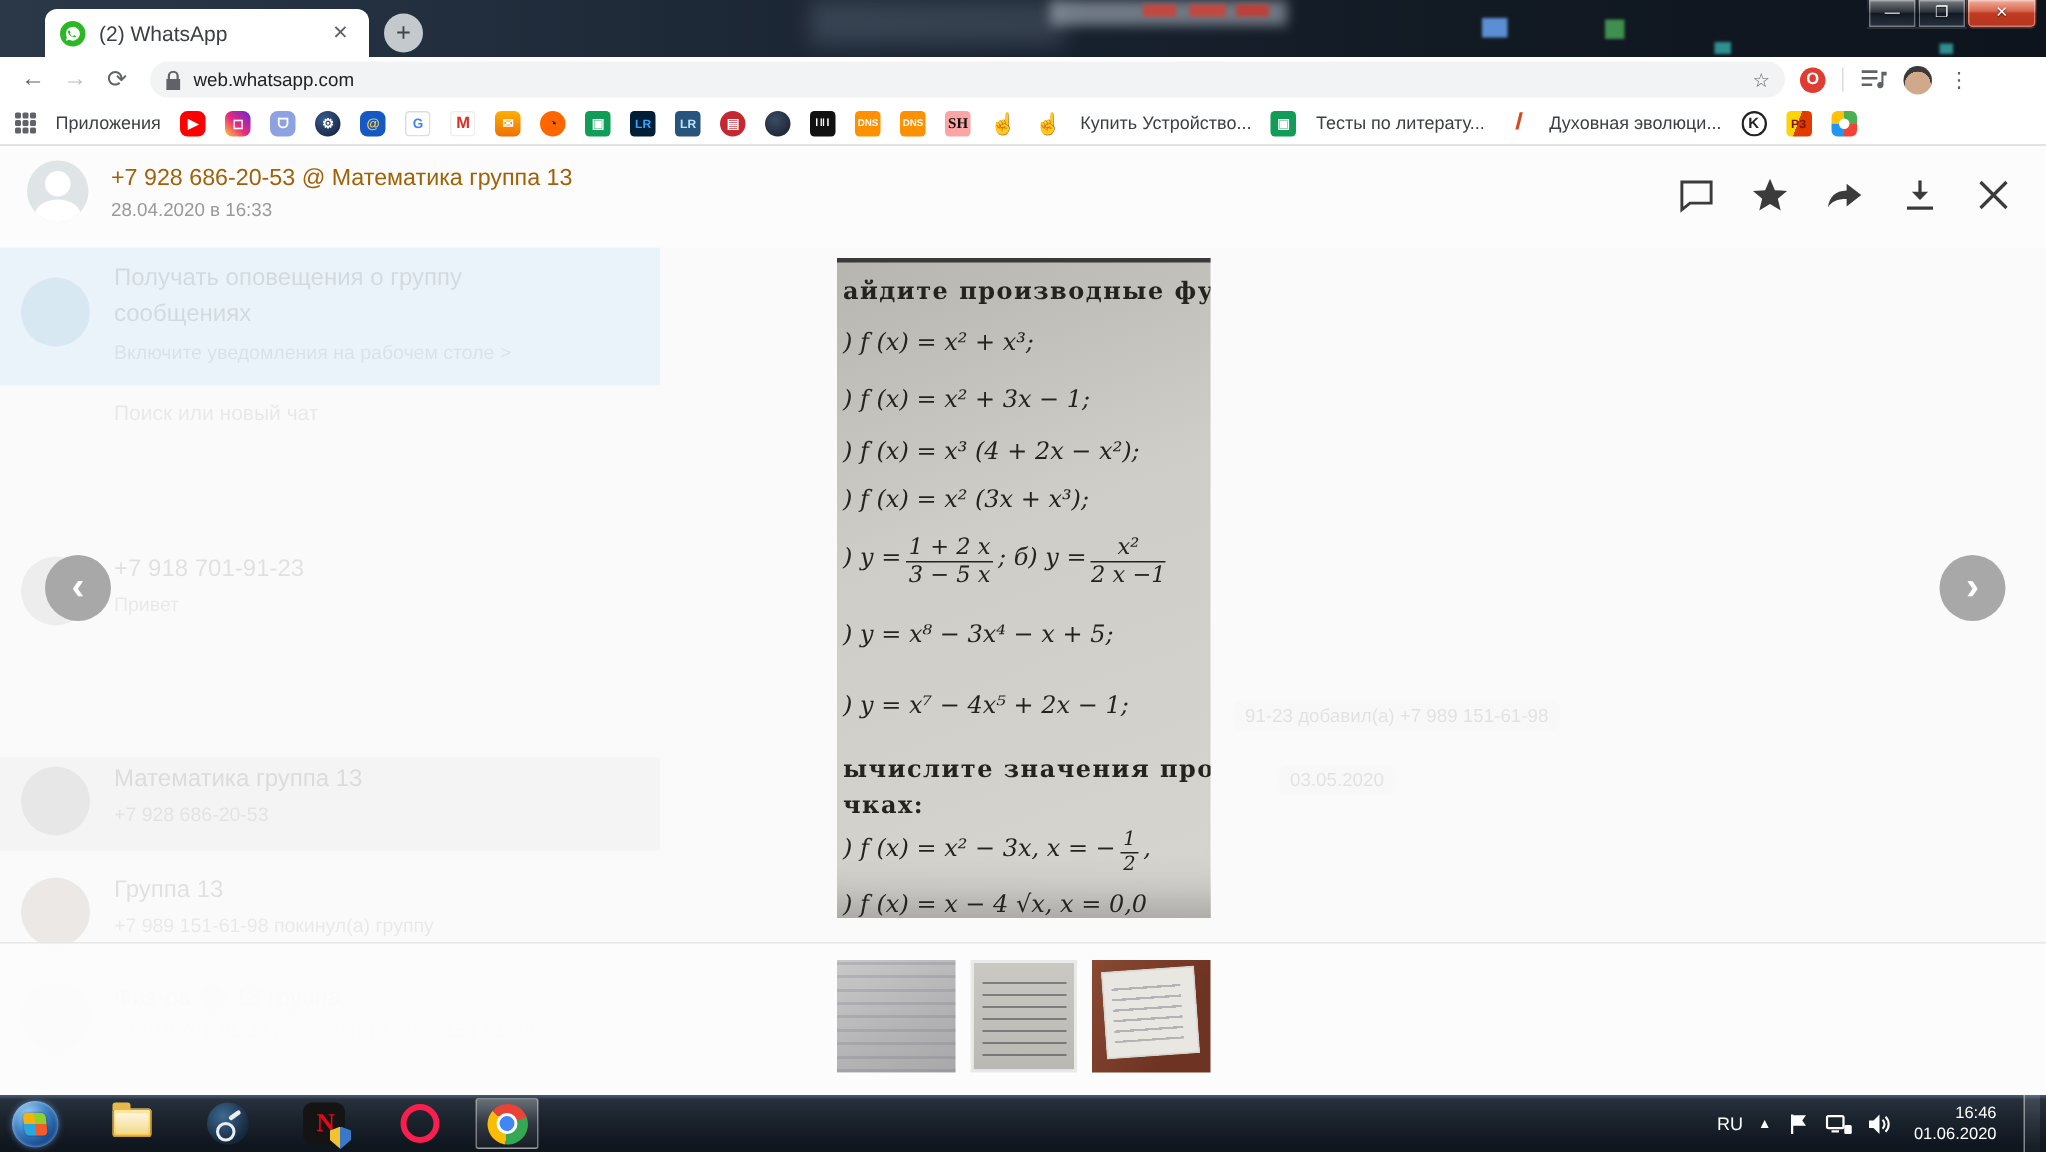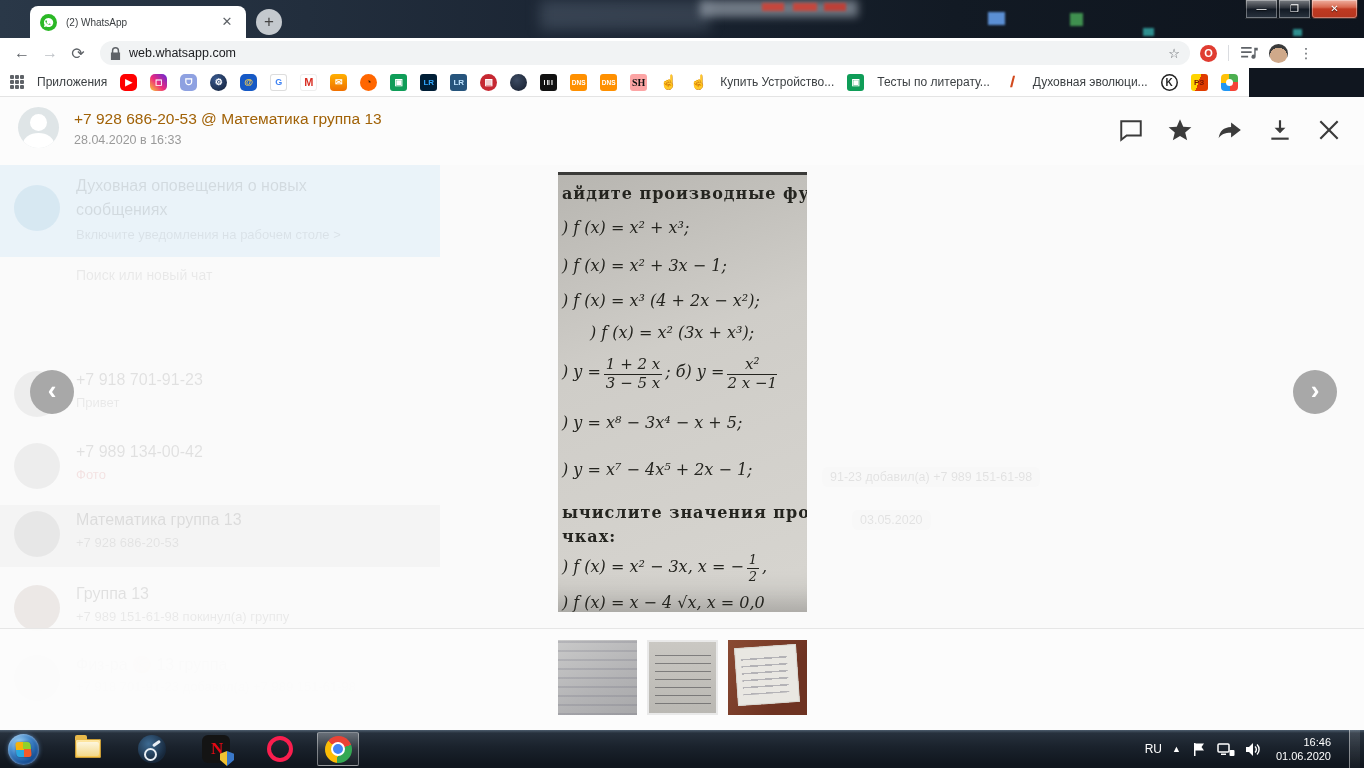--- a/index.html
+++ b/index.html
@@ -8,21 +8,21 @@
   #screen { position:relative; width:1364px; height:768px; overflow:hidden; }
 
   
   #topstrip { position:absolute; left:0; top:0; width:1364px; height:38px;
     background:linear-gradient(90deg,#2a3848,#1a2432 45%,#121a24 70%,#0e141d); overflow:hidden; }
   .blob { position:absolute; filter:blur(4px); }
   #tab { position:absolute; left:30px; top:6px; width:216px; height:32px; background:#fff;
     border-radius:8px 8px 0 0; display:flex; align-items:center; padding:0 10px; }
   .favicon-wa { width:17px; height:17px; border-radius:50%; background:#2bb826; position:relative; flex:0 0 auto; }
   .favicon-wa svg { position:absolute; left:3px; top:3px; }
-  #tab .title { font-size:10px; color:#3c4043; margin-left:9px; flex:1; white-space:nowrap; overflow:hidden; }
+  #tab .title { font-size:14px; color:#3c4043; margin-left:9px; flex:1; white-space:nowrap; overflow:hidden; }
   .tabclose { color:#5f6368; font-size:13px; width:18px; height:18px; line-height:18px; text-align:center; border-radius:50%; }
   #newtab { position:absolute; left:256px; top:9px; width:26px; height:26px; border-radius:50%;
     background:rgba(225,228,232,0.85); color:#444; font-size:17px; line-height:25px; text-align:center; }
   
   #winbtns { position:absolute; right:6px; top:0; display:flex; height:19px; }
   .wbtn { width:33px; height:19px; border:1px solid rgba(10,15,20,0.75); border-top:none;
     background:linear-gradient(rgba(255,255,255,0.45),rgba(255,255,255,0.12) 45%,rgba(30,40,55,0.25) 50%,rgba(120,140,160,0.25));
     color:#fff; text-align:center; font-size:10px; line-height:17px; text-shadow:0 1px 1px rgba(0,0,0,0.7);
     box-shadow:inset 0 0 0 1px rgba(255,255,255,0.35); }
   .wbtn.close { width:47px; border-radius:0 0 4px 4px;
@@ -38,21 +38,21 @@
   #omnibox .url { font-size:12.5px; color:#202124; margin-left:8px; flex:1; }
   #omnibox .star { color:#5f6368; font-size:13px; }
   .extarea { display:flex; align-items:center; margin-left:10px; gap:11px; }
   .ext-o { width:17px; height:17px; border-radius:50%; background:#e03c31; color:#fff; font-weight:bold;
     font-size:11px; text-align:center; line-height:16px; }
   .sep { width:1px; height:16px; background:#dadce0; }
   .avatar-chrome { width:19px; height:19px; border-radius:50%; background:radial-gradient(circle at 50% 65%,#cfa98a 55%,#3a3a3a 56%); }
   .kebab { color:#5f6368; font-size:14px; letter-spacing:0; }
 
   
-  #bookmarks { position:absolute; left:0; top:68px; width:1249px; height:29px; background:#fff;
+  #bookmarks { position:absolute; left:0; top:68px; width:1364px; height:29px; background:#fff;
     border-bottom:1px solid #e4e4e4; display:flex; align-items:center; padding-left:10px; gap:13px; }
   .bm { width:17px; height:17px; flex:0 0 auto; border-radius:3px; font-size:9px; color:#fff;
     text-align:center; line-height:17px; font-weight:bold; position:relative; }
   .bmlabel { font-size:12px; color:#3c4043; white-space:nowrap; }
   .appsgrid { display:grid; grid-template-columns:repeat(3,4px); grid-gap:1px; width:14px; }
   .appsgrid i { width:4px; height:4px; background:#5f6368; border-radius:1px; }
 
   
   #viewer { position:absolute; left:0; top:97px; width:1364px; height:633px; background:#fafafa; overflow:hidden; }
   
@@ -246,36 +246,31 @@
     <div class="bm" style="background:#fff;box-shadow:inset 0 0 0 1.5px #222;border-radius:50%;color:#222;font-size:10px;">K</div>
     <div class="bm" style="background:linear-gradient(110deg,#ffd400 45%,#e03c00 45%);color:#7a1400;font-size:8px;">РЗ</div>
     <div class="bm" style="background:conic-gradient(#4caf50 0 25%,#f44336 0 50%,#2196f3 0 75%,#ffc107 0 100%);border-radius:4px;">
         <span style="position:absolute;left:5px;top:5px;width:7px;height:7px;border-radius:50%;background:#fff;"></span>
       </div>
   </div>
 
   <div id="viewer">
 
     <div id="banner">
-      <div class="faint" style="position:absolute;left:76px;top:12px;font-size:16px;">Духовная оповещения о новых</div>
+      <div class="faint" style="position:absolute;left:76px;top:12px;font-size:16px;">Получать оповещения о группу</div>
       <div class="faint" style="position:absolute;left:76px;top:36px;font-size:16px;">сообщениях</div>
       <div class="faint2" style="position:absolute;left:76px;top:62px;font-size:13px;">Включите уведомления на рабочем столе &gt;</div>
       <div style="position:absolute;left:14px;top:20px;width:46px;height:46px;border-radius:50%;background:rgba(160,200,225,0.25);"></div>
     </div>
     <div class="faint2" style="position:absolute;left:76px;top:170px;font-size:14px;">Поиск или новый чат</div>
 
     <div class="frow" style="top:268px;">
       <div class="av"></div>
         <div class="nm faint">+7 918 701-91-23</div>
         <div class="pv faint2">Привет</div>
-    </div>
-    <div class="frow" style="top:340px;">
-      <div class="av"></div>
-        <div class="nm faint">+7 989 134-00-42</div>
-        <div class="pv faint2" style="color:rgba(200,60,60,0.12);">Фото</div>
     </div>
     <div class="frow" style="top:408px;background:rgba(0,0,0,0.025);">
       <div class="av"></div>
         <div class="nm faint">Математика группа 13</div>
         <div class="pv faint2">+7 928 686-20-53</div>
     </div>
     <div class="frow" style="top:482px;">
       <div class="av" style="background:rgba(120,80,60,0.10);"></div>
         <div class="nm faint">Группа 13</div>
         <div class="pv faint2">+7 989 151-61-98 покинул(а) группу</div>
@@ -314,21 +309,21 @@
             <path d="M4 4l16 16M20 4L4 20"></path>
           </g>
         </svg>
     </div>
 
     <div id="photo">
       <div class="m mh" style="top:12px;">айдите производные фун</div>
       <div class="m" style="top:46px;font-style:italic;">) f (x) = x² + x³;</div>
       <div class="m" style="top:84px;">) f (x) = x² + 3x − 1;</div>
       <div class="m" style="top:119px;">) f (x) = x³ (4 + 2x − x²);</div>
-      <div class="m" style="top:151px;margin-left:28px;">) f (x) = x² (3x + x³);</div>
+      <div class="m" style="top:151px;">) f (x) = x² (3x + x³);</div>
       <div class="m" style="top:185px;">
         <span>) y =</span><span class="frac"><span class="num">1 + 2 x</span><span class="den">3 − 5 x</span></span><span>;      б) y =</span><span class="frac"><span class="num">x²</span><span class="den">2 x −1</span></span>
       </div>
       <div class="m" style="top:241px;">) y = x⁸ − 3x⁴ − x + 5;</div>
       <div class="m" style="top:288px;">) y = x⁷ − 4x⁵ + 2x − 1;</div>
       <div class="m mh" style="top:331px;">ычислите  значения  прои</div>
       <div class="m mh" style="top:355px;">чках:</div>
       <div class="m" style="top:381px;">
         <span>) f (x) = x² − 3x,  x = −</span><span class="frac small"><span class="num">1</span><span class="den">2</span></span><span>,</span>
       </div>

